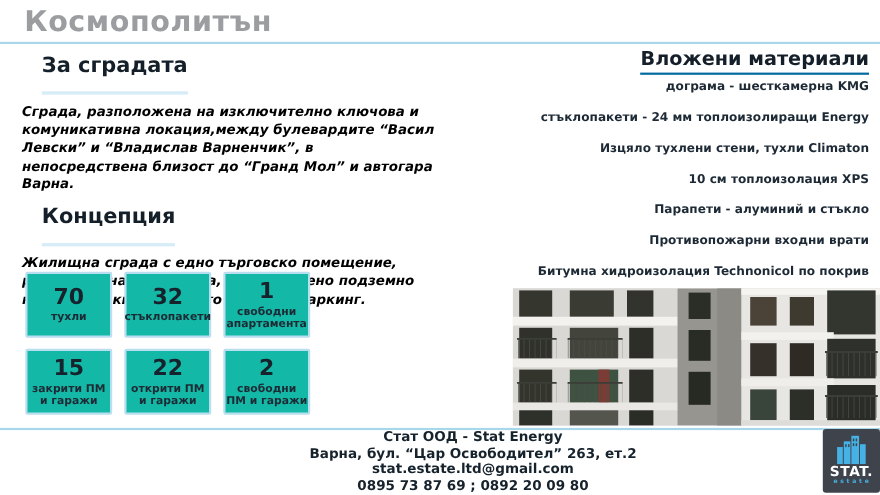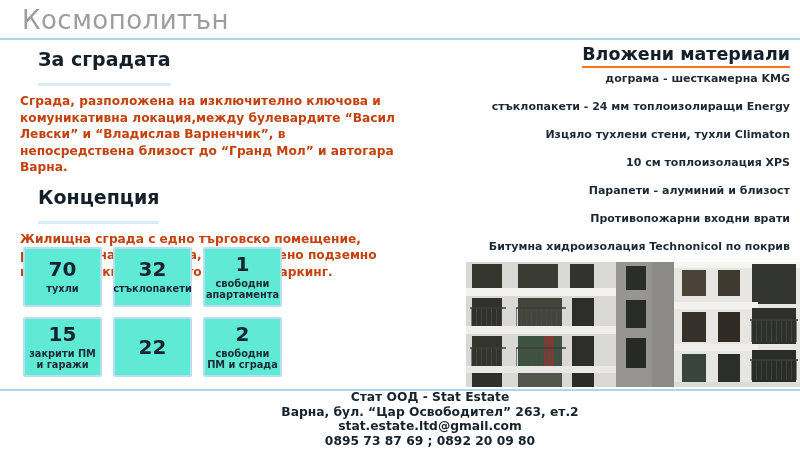--- a/index.html
+++ b/index.html
@@ -8,71 +8,72 @@
     position: relative;
     width: 800px; height: 450px;
     background: #ffffff;
     overflow: hidden;
     font-family: "DejaVu Sans", sans-serif;
     color: #1d2a35;
   }
   
   .page-title {
     position: absolute; left: 22px; top: 5px;
-    font-size: 26px; font-weight: 400; letter-spacing: 0.5px;
+    font-size: 26px; font-weight: 700; letter-spacing: 0.5px;
     color: #9b9da0;
   }
   .title-rule {
     position: absolute; left: 0; top: 38px;
     width: 800px; height: 2px;
     background: #a9d7ea;
   }
   
   .left-col { position: absolute; left: 20px; top: 48px; width: 380px; }
   .section-heading {
     margin-left: 18px;
     font-size: 19px; font-weight: 700; color: #141f29;
     display: inline-block;
     border-bottom: 3px solid #d6edf8;
     padding-bottom: 13px;
   }
   .left-col p {
     margin-top: 7px; margin-bottom: 10px;
     font-size: 12.2px; font-weight: 700;
     line-height: 16.5px;
-    color: #c2410c;
+    color: #000000;
+    font-style: italic;
   }
   .concept-heading-wrap { margin-top: 4px; }
   
   .stats-grid {
     position: absolute; left: 23px; top: 247px;
     display: grid;
     grid-template-columns: repeat(3, 79px);
     grid-auto-rows: 60px;
     column-gap: 11px; row-gap: 10px;
   }
   .stat-box {
     border: 2px solid #b9def0;
     border-radius: 2px;
-    background: #5eead4;
+    background: #14b8a6;
     display: flex; flex-direction: column;
     align-items: center; justify-content: center;
     text-align: center;
   }
   .stat-value { font-size: 20px; font-weight: 700; color: #16222c; line-height: 20px; }
   .stat-label { margin-top: 4px; font-size: 9.8px; font-weight: 700; line-height: 11.5px; color: #1d2a35; }
   
   .right-col {
     position: absolute; right: 10px; top: 44px;
     width: 420px; text-align: right;
   }
   .materials-heading {
     display: inline-block;
     font-size: 17.5px; font-weight: 700; color: #141f29;
-    border-bottom: 2px solid #f97316;
+    border-bottom: 2px solid #0369a1;
     padding-bottom: 2px;
     margin-bottom: 5px;
   }
   .materials-list { list-style: none; }
   .materials-list li {
     font-size: 11px; font-weight: 700;
     color: #1d2a35;
     margin-bottom: 16px;
     line-height: 12px;
   }
@@ -146,35 +147,36 @@
     <div class="stat-box">
       <div class="stat-value">1</div>
       <div class="stat-label">свободни апартамента</div>
     </div>
     <div class="stat-box">
       <div class="stat-value">15</div>
       <div class="stat-label">закрити ПМ и гаражи</div>
     </div>
     <div class="stat-box">
       <div class="stat-value">22</div>
+      <div class="stat-label">открити ПМ и гаражи</div>
     </div>
     <div class="stat-box">
       <div class="stat-value">2</div>
-      <div class="stat-label">свободни ПМ и сграда</div>
+      <div class="stat-label">свободни ПМ и гаражи</div>
     </div>
   </div>
 
   <div class="right-col">
     <span class="materials-heading">Вложени материали</span>
     <ul class="materials-list">
       <li>дограма - шесткамерна KMG</li>
       <li>стъклопакети - 24 мм топлоизолиращи Energy</li>
       <li>Изцяло тухлени стени, тухли Climaton</li>
       <li>10 см топлоизолация XPS</li>
-      <li>Парапети - алуминий и близост</li>
+      <li>Парапети - алуминий и стъкло</li>
       <li>Противопожарни входни врати</li>
       <li>Битумна хидроизолация Technonicol по покрив</li>
     </ul>
   </div>
 
   <div class="building-photo">
     <svg viewBox="0 0 334 125" preserveAspectRatio="none">
       <defs>
         <pattern id="rails" width="5" height="12" patternUnits="userSpaceOnUse">
           <path d="M0 0 V12" stroke="#4b4d48" stroke-width="1.3"></path>
@@ -236,20 +238,36 @@
       <rect x="286" y="88" width="44" height="34" fill="#2a2c27"></rect>
       <rect x="284" y="98" width="48" height="20" fill="url(#rails)"></rect>
       <path d="M284 98 H332" stroke="#3b3d37" stroke-width="1.6" fill="none"></path>
       <rect x="208" y="120" width="126" height="5" fill="#dddcd8"></rect>
     </svg>
   </div>
 
   <div class="bottom-rule"></div>
 
   <div class="contact-block">
-    <div class="contact-line">Стат ООД - Stat Estate</div>
+    <div class="contact-line">Стат ООД - Stat Energy</div>
     <div class="contact-line">Варна, бул. “Цар Освободител” 263, ет.2</div>
     <div class="contact-line">stat.estate.ltd@gmail.com</div>
     <div class="contact-line">0895 73 87 69 ; 0892 20 09 80</div>
   </div>
 
+  <div class="brand-logo">
+    <svg width="30" height="26" viewBox="0 0 34 30">
+      <rect x="2" y="12" width="6" height="18" fill="#45b1e4"></rect>
+      <rect x="9" y="6" width="7" height="24" fill="#45b1e4"></rect>
+      <rect x="17" y="0" width="8" height="30" fill="#45b1e4"></rect>
+      <rect x="26" y="9" width="6" height="21" fill="#45b1e4"></rect>
+      <rect x="18.5" y="3" width="1.5" height="3" fill="#3f444c"></rect>
+      <rect x="21.5" y="3" width="1.5" height="3" fill="#3f444c"></rect>
+      <rect x="18.5" y="8" width="1.5" height="3" fill="#3f444c"></rect>
+      <rect x="21.5" y="8" width="1.5" height="3" fill="#3f444c"></rect>
+      <rect x="10.5" y="9" width="1.5" height="3" fill="#3f444c"></rect>
+      <rect x="13.5" y="9" width="1.5" height="3" fill="#3f444c"></rect>
+    </svg>
+    <div class="brand-name">STAT.</div>
+    <div class="brand-sub">estate</div>
+  </div>
 
 </div>
 
 </body></html>

